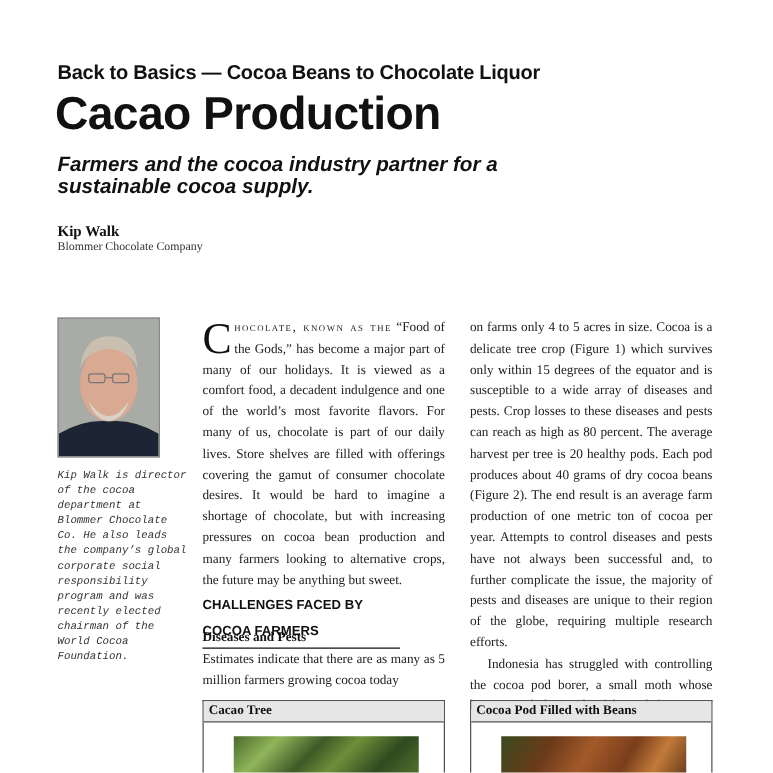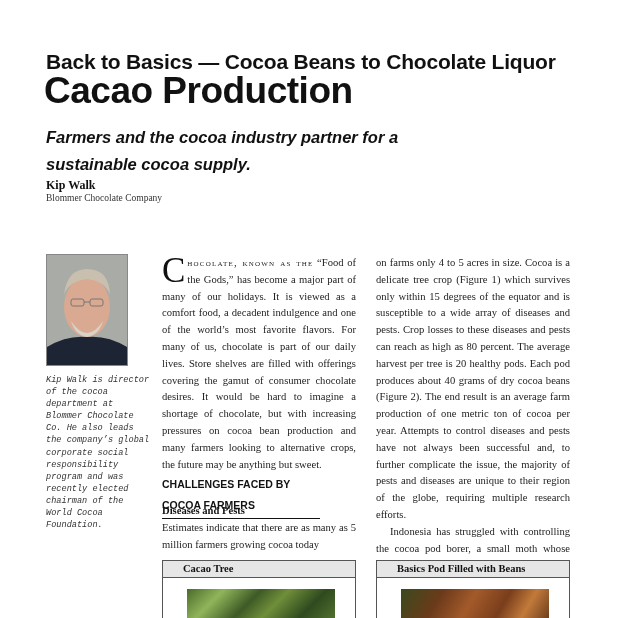--- a/index.html
+++ b/index.html
@@ -1,37 +1,37 @@
 <!DOCTYPE html>
 <html><head>
 <meta charset="utf-8">
 <style>
   html, body { margin:0; padding:0; background:#ffffff; }
   body { width:618px; height:618px; position:relative; overflow:hidden; color:#1a1a1a; }
   .abs { position:absolute; }
-  .series { left:46px; top:50px; font-family:"Liberation Sans", sans-serif; font-weight:bold; font-size:21px; color:#111; letter-spacing:-0.2px; white-space:nowrap; }
+  .series { left:46px; top:50px; font-family:"Liberation Sans", sans-serif; font-weight:bold; font-size:16px; color:#111; letter-spacing:-0.2px; white-space:nowrap; }
   .title { left:44px; top:72px; font-family:"Liberation Sans", sans-serif; font-weight:bold; font-size:37px; color:#111; letter-spacing:-0.5px; white-space:nowrap; line-height:1; }
-  .subtitle { left:46px; top:124px; width:420px; font-family:"Liberation Sans", sans-serif; font-weight:bold; font-style:italic; font-size:16.5px; line-height:27px; color:#111; }
+  .subtitle { left:46px; top:124px; width:420px; font-family:"Liberation Sans", sans-serif; font-weight:bold; font-style:italic; font-size:16.5px; line-height:17px; color:#111; }
   .author { left:46px; top:178px; font-family:"Liberation Serif", serif; font-weight:bold; font-size:12px; color:#111;text-align:right; }
   .affil { left:46px; top:193px; font-family:Liberation Serif, serif; font-size:9.5px; color:#333; }
   .photo { left:46px; top:254px; width:80px; height:110px; background:#a7a9a4; overflow:hidden; border:1px solid #888; }
   .bio { left:46px; top:374px; width:105px; font-family:Liberation Mono, monospace; font-style:italic; font-size:8.6px; line-height:12.1px; color:#333; }
   .col { font-family:"Liberation Serif", serif; font-size:10.6px; line-height:16.8px; color:#222; text-align:justify; }
   .col1 { left:162px; top:255px; width:194px; }
   .col2 { left:376px; top:255px; width:194px; }
   .dropcap { float:left; font-size:35px; line-height:28px; margin:2px 2px 0 0; font-family:"Liberation Serif", serif; color:#111; }
   .sc { font-variant:small-caps; letter-spacing:1.2px;margin-top:16px; }
   .h2 { left:162px; top:474px; width:158px; font-family:"Liberation Sans", sans-serif; font-weight:bold; font-size:10.5px; line-height:21px; color:#111; border-bottom:1.5px solid #111; padding-bottom:2px; }
   .h3 { left:162px; top:505px; font-family:Liberation Serif, serif; font-weight:bold; font-size:10.6px; color:#111; }
   .col1b { left:162px; top:520px; width:194px; }
   .indent { text-indent:14px; display:block; }
   .fig { width:192px; height:60px; border:1px solid #555; border-bottom:none; }
   .fig1 { left:162px; top:560px; }
   .fig2 { left:376px; top:560px; }
-  .fighead { background:#e6e6e6; border-bottom:1px solid #555; font-family:"Liberation Serif", serif; font-weight:bold; font-size:10.5px; padding:1px 20px; height:14px; line-height:14px; color:#111; }
+  .fighead { background:#e6e6e6; border-bottom:1px solid #555; font-family:"Liberation Serif", serif; font-weight:bold; font-size:10.5px; padding:1px 4px; height:14px; line-height:14px; color:#111; }
   .figimg { position:absolute; top:28px; left:24px; width:148px; height:40px; }
   .tree { background:linear-gradient(135deg,#4a6a2a 0%,#8fb55a 20%,#3e5a26 40%,#6f8f3a 55%,#2f4a1e 75%,#5d7b34 100%); }
   .pod { background:linear-gradient(120deg,#3a4a1e 0%,#6b3a1a 25%,#a35a2a 45%,#7a3e1c 65%,#c27a3a 80%,#5a3216 100%); }
 </style>
 </head>
 <body>
 
 <div class="abs series">Back to Basics — Cocoa Beans to Chocolate Liquor</div>
 <div class="abs title">Cacao Production</div>
 <div class="abs subtitle">Farmers and the cocoa industry partner for a sustainable cocoa supply.</div>
@@ -65,15 +65,15 @@
   <span>on farms only 4 to 5 acres in size. Cocoa is a delicate tree crop (Figure 1) which survives only within 15 degrees of the equator and is susceptible to a wide array of diseases and pests. Crop losses to these diseases and pests can reach as high as 80 percent. The average harvest per tree is 20 healthy pods. Each pod produces about 40 grams of dry cocoa beans (Figure 2). The end result is an average farm production of one metric ton of cocoa per year. Attempts to control diseases and pests have not always been successful and, to further complicate the issue, the majority of pests and diseases are unique to their region of the globe, requiring multiple research efforts.</span>
   <span class="indent">Indonesia has struggled with controlling the cocoa pod borer, a small moth whose larvae attack the inside of the pod, for more</span>
 </div>
 
 <div class="abs fig fig1">
   <div class="fighead">Cacao Tree</div>
   <div class="figimg tree"></div>
 </div>
 
 <div class="abs fig fig2">
-  <div class="fighead">Basics Pod Filled with Beans</div>
+  <div class="fighead">Cocoa Pod Filled with Beans</div>
   <div class="figimg pod"></div>
 </div>
 
 </body></html>

